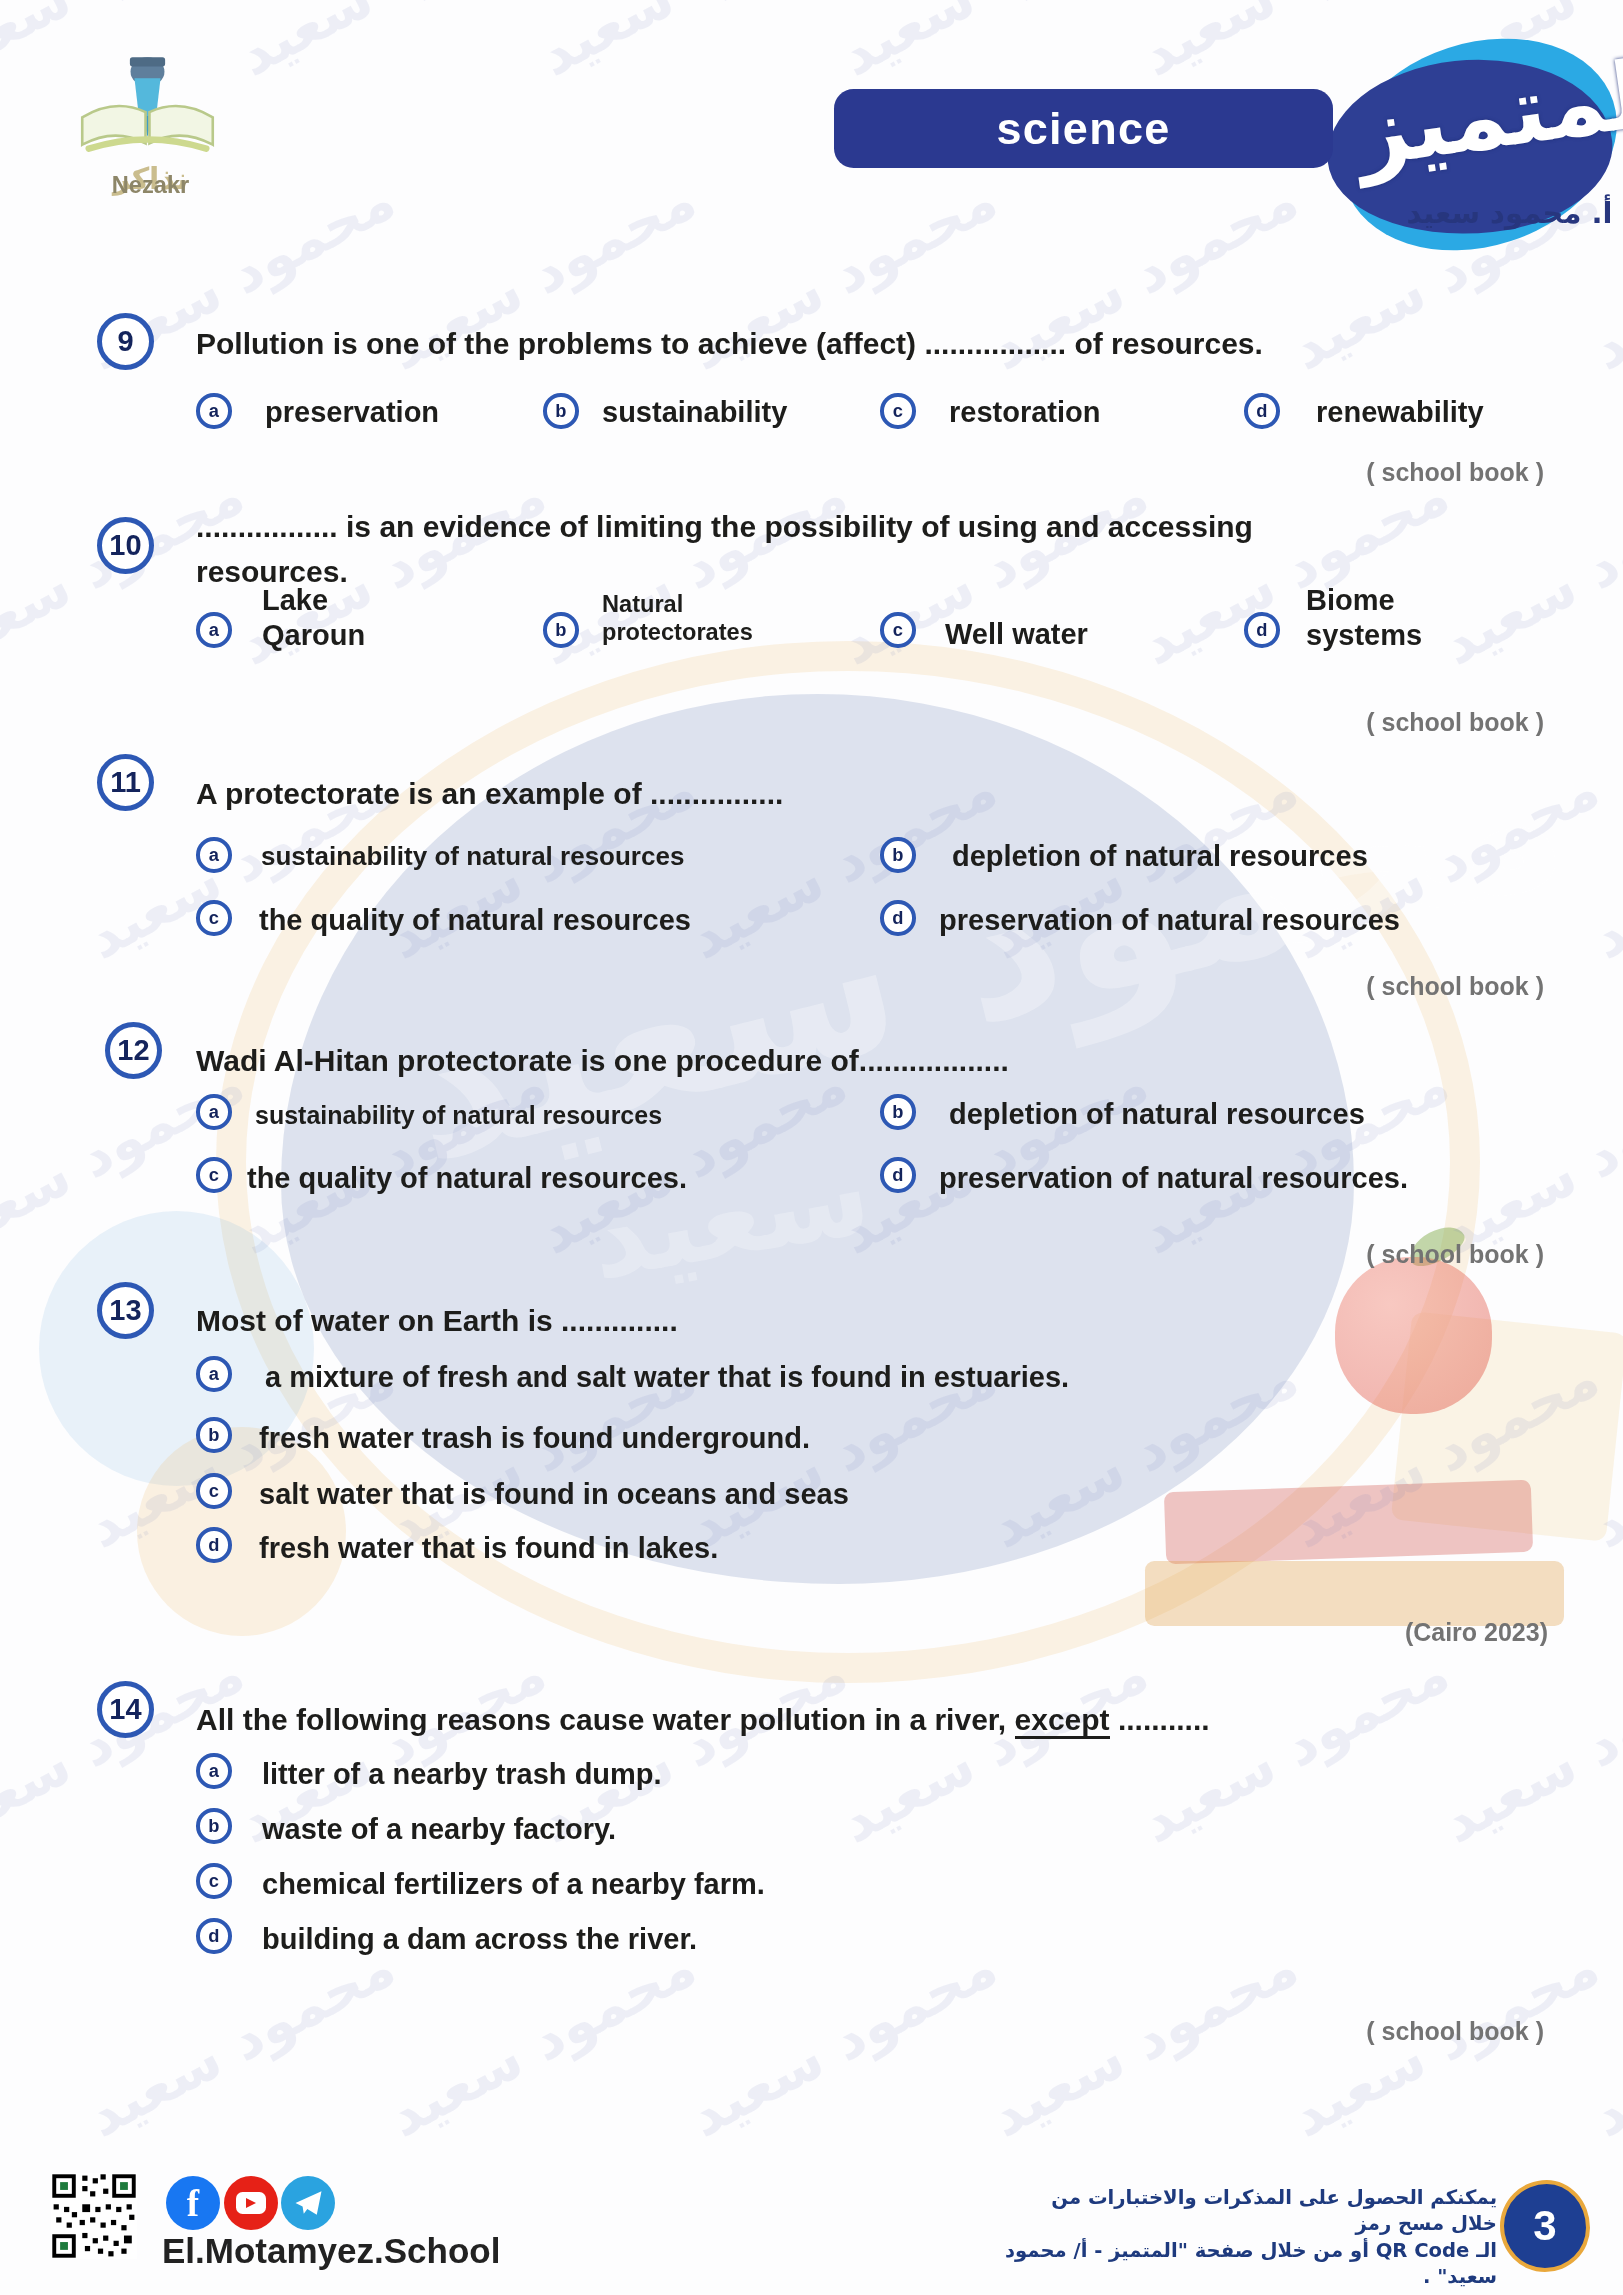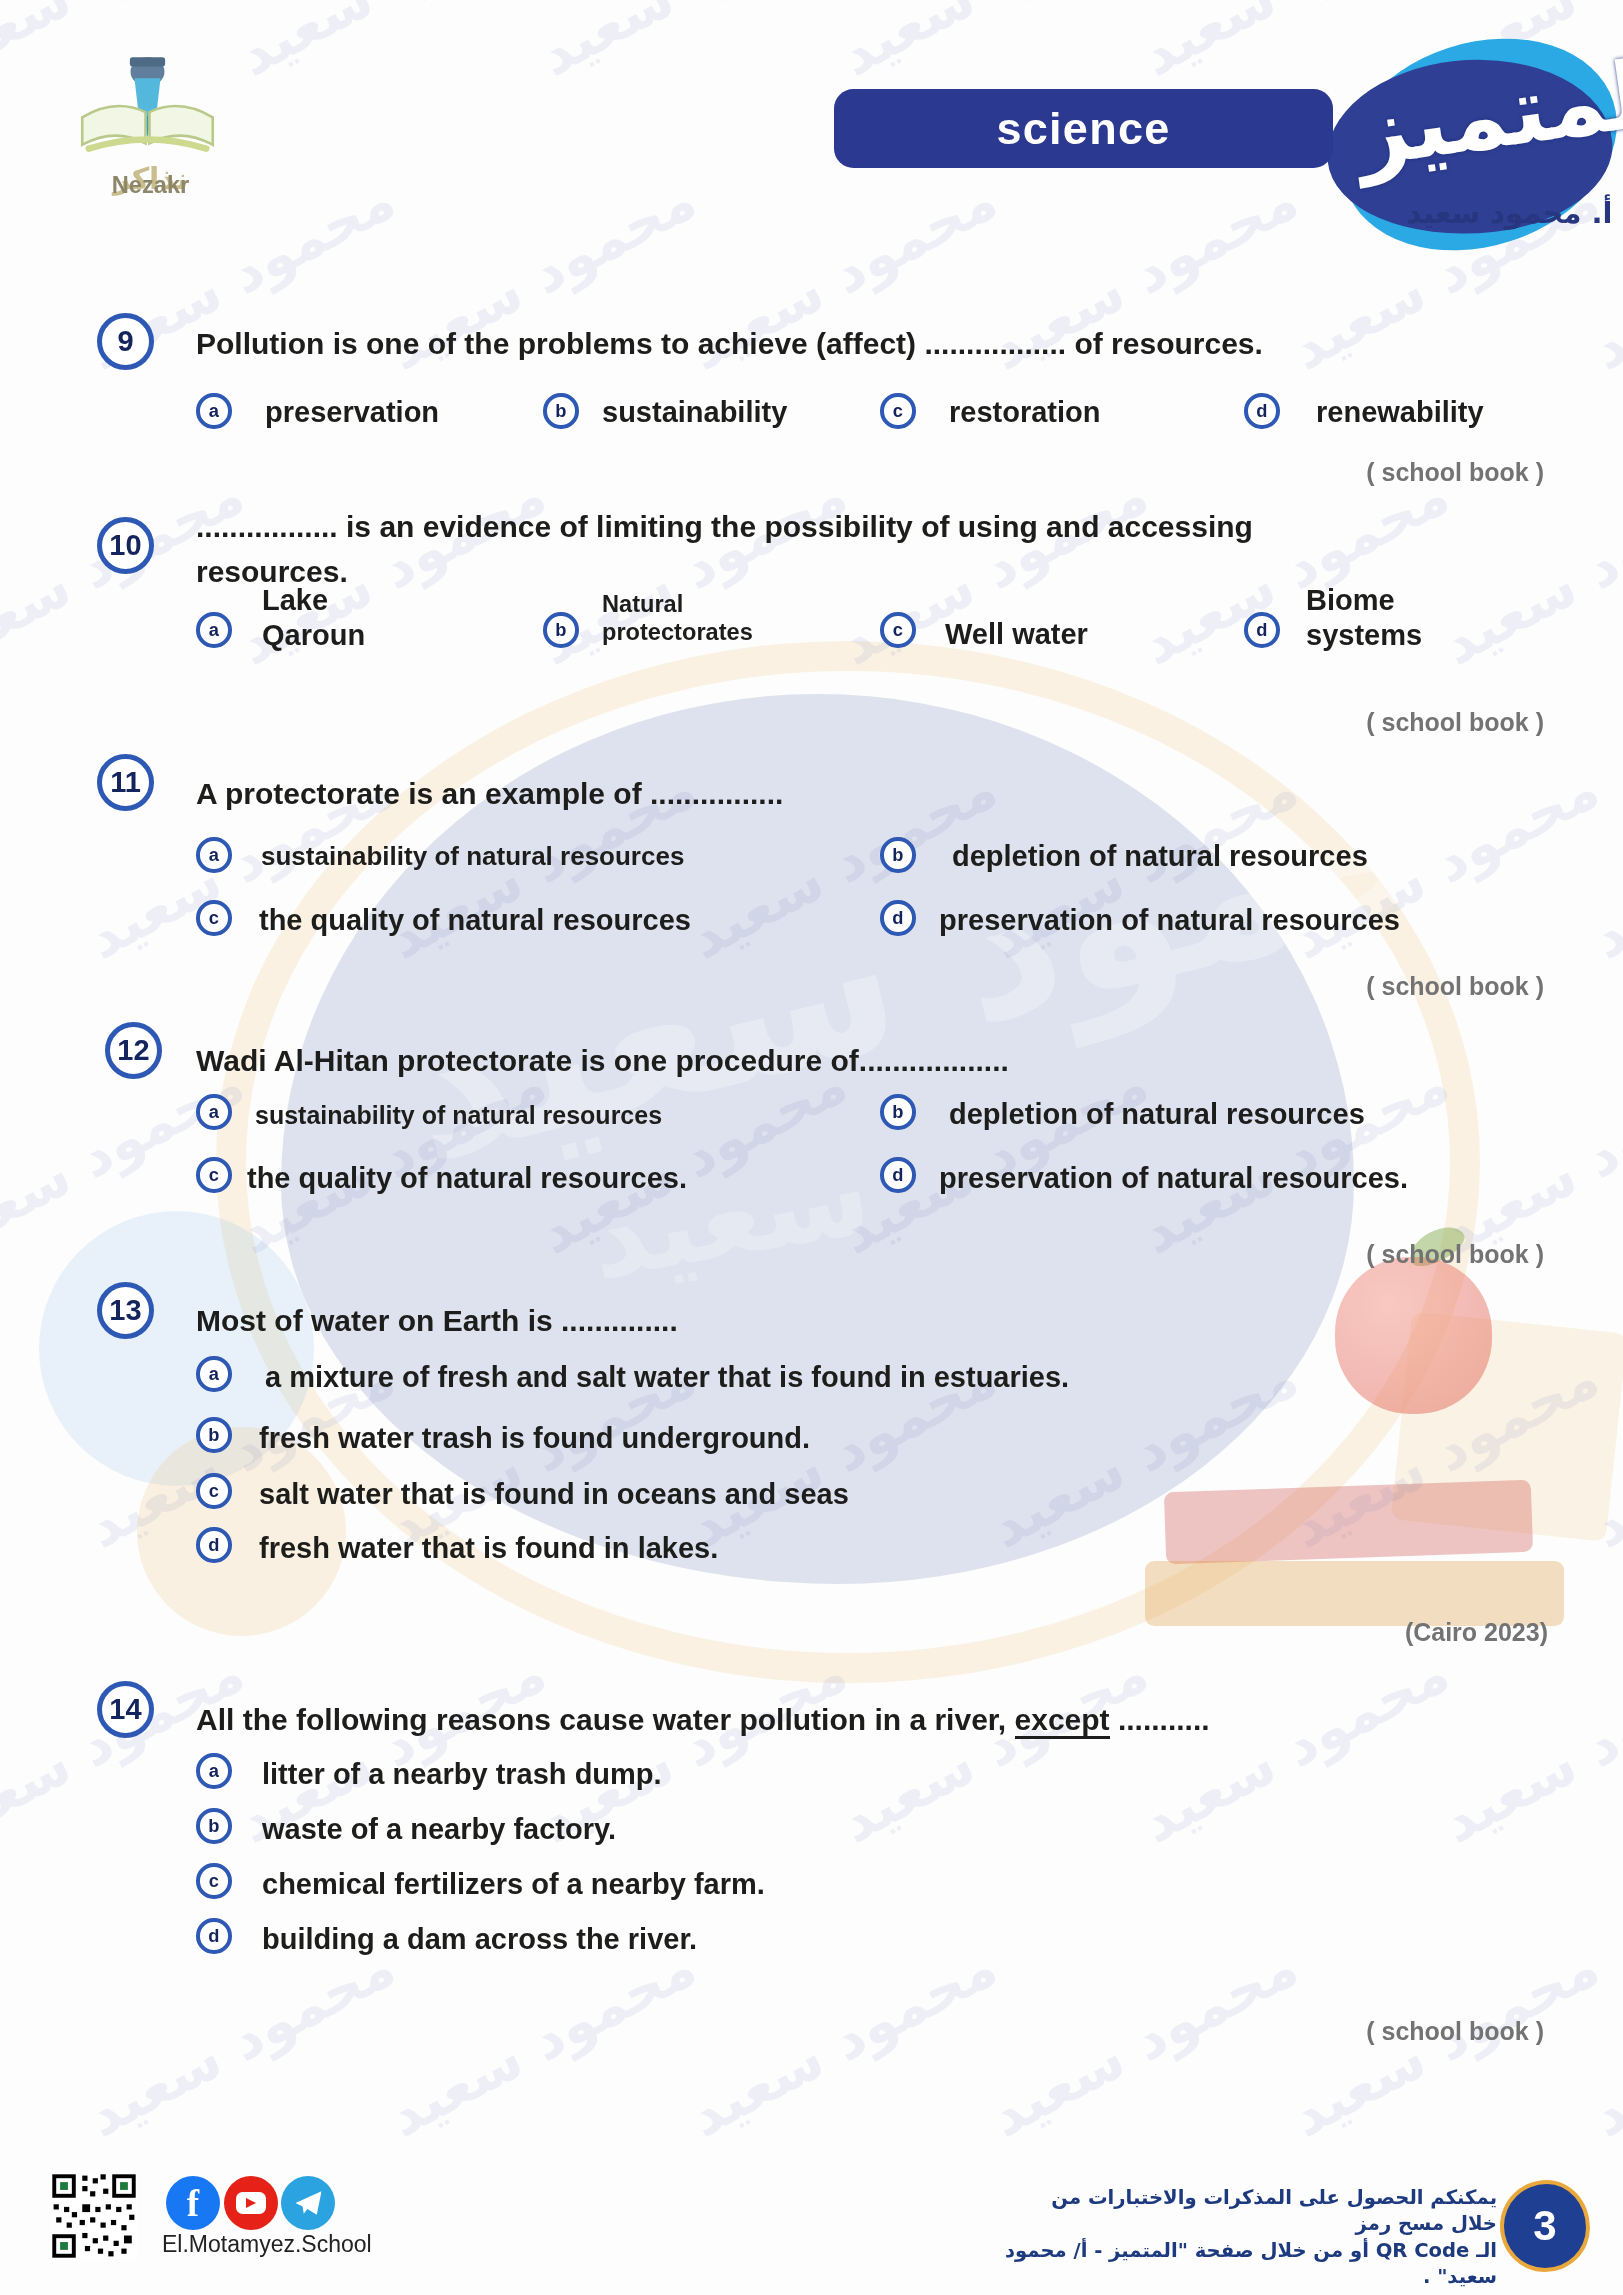--- a/index.html
+++ b/index.html
@@ -70,21 +70,21 @@
   .u{border-bottom:3.3px solid #1d1d1b;}
   
   .qr{position:absolute;left:51px;top:2173px;}
   .soc{position:absolute;width:54px;height:54px;border-radius:50%;display:flex;align-items:center;
        justify-content:center;top:2176px;}
   .fb{left:166px;background:#1877f2;color:#ffffff;font-size:37px;font-weight:bold;font-family:"Liberation Serif",serif;}
   .yt{left:224px;background:#e62117;}
   .yt-box{width:30px;height:22px;background:#ffffff;border-radius:6.5px;display:flex;align-items:center;justify-content:center;}
   .yt-tri{width:0;height:0;border-left:10.5px solid #e62117;border-top:5.9px solid transparent;border-bottom:5.9px solid transparent;}
   .tg{left:281px;background:#2aa3e0;}
-  .handle{position:absolute;left:162px;top:2231px;font-size:23px;font-weight:normal;color:#222222;}
+  .handle{position:absolute;left:162px;top:2231px;font-size:35px;font-weight:bold;color:#222222;}
   .ar-note{position:absolute;right:126px;top:2185px;width:497px;direction:rtl;text-align:right;
            font-family:"DejaVu Sans",sans-serif;font-size:19.6px;font-weight:bold;color:#1e3a7e;line-height:1.35;}
   .page-blob{position:absolute;left:1500px;top:2180px;width:82px;height:84px;background:#1e3f92;
              border:4.6px solid #e9a83c;border-radius:52% 48% 50% 50%/50% 52% 48% 50%;
              display:flex;align-items:center;justify-content:center;color:#ffffff;
              font-size:42px;font-weight:bold;}
 </style>
 </head>
 <body>
 

